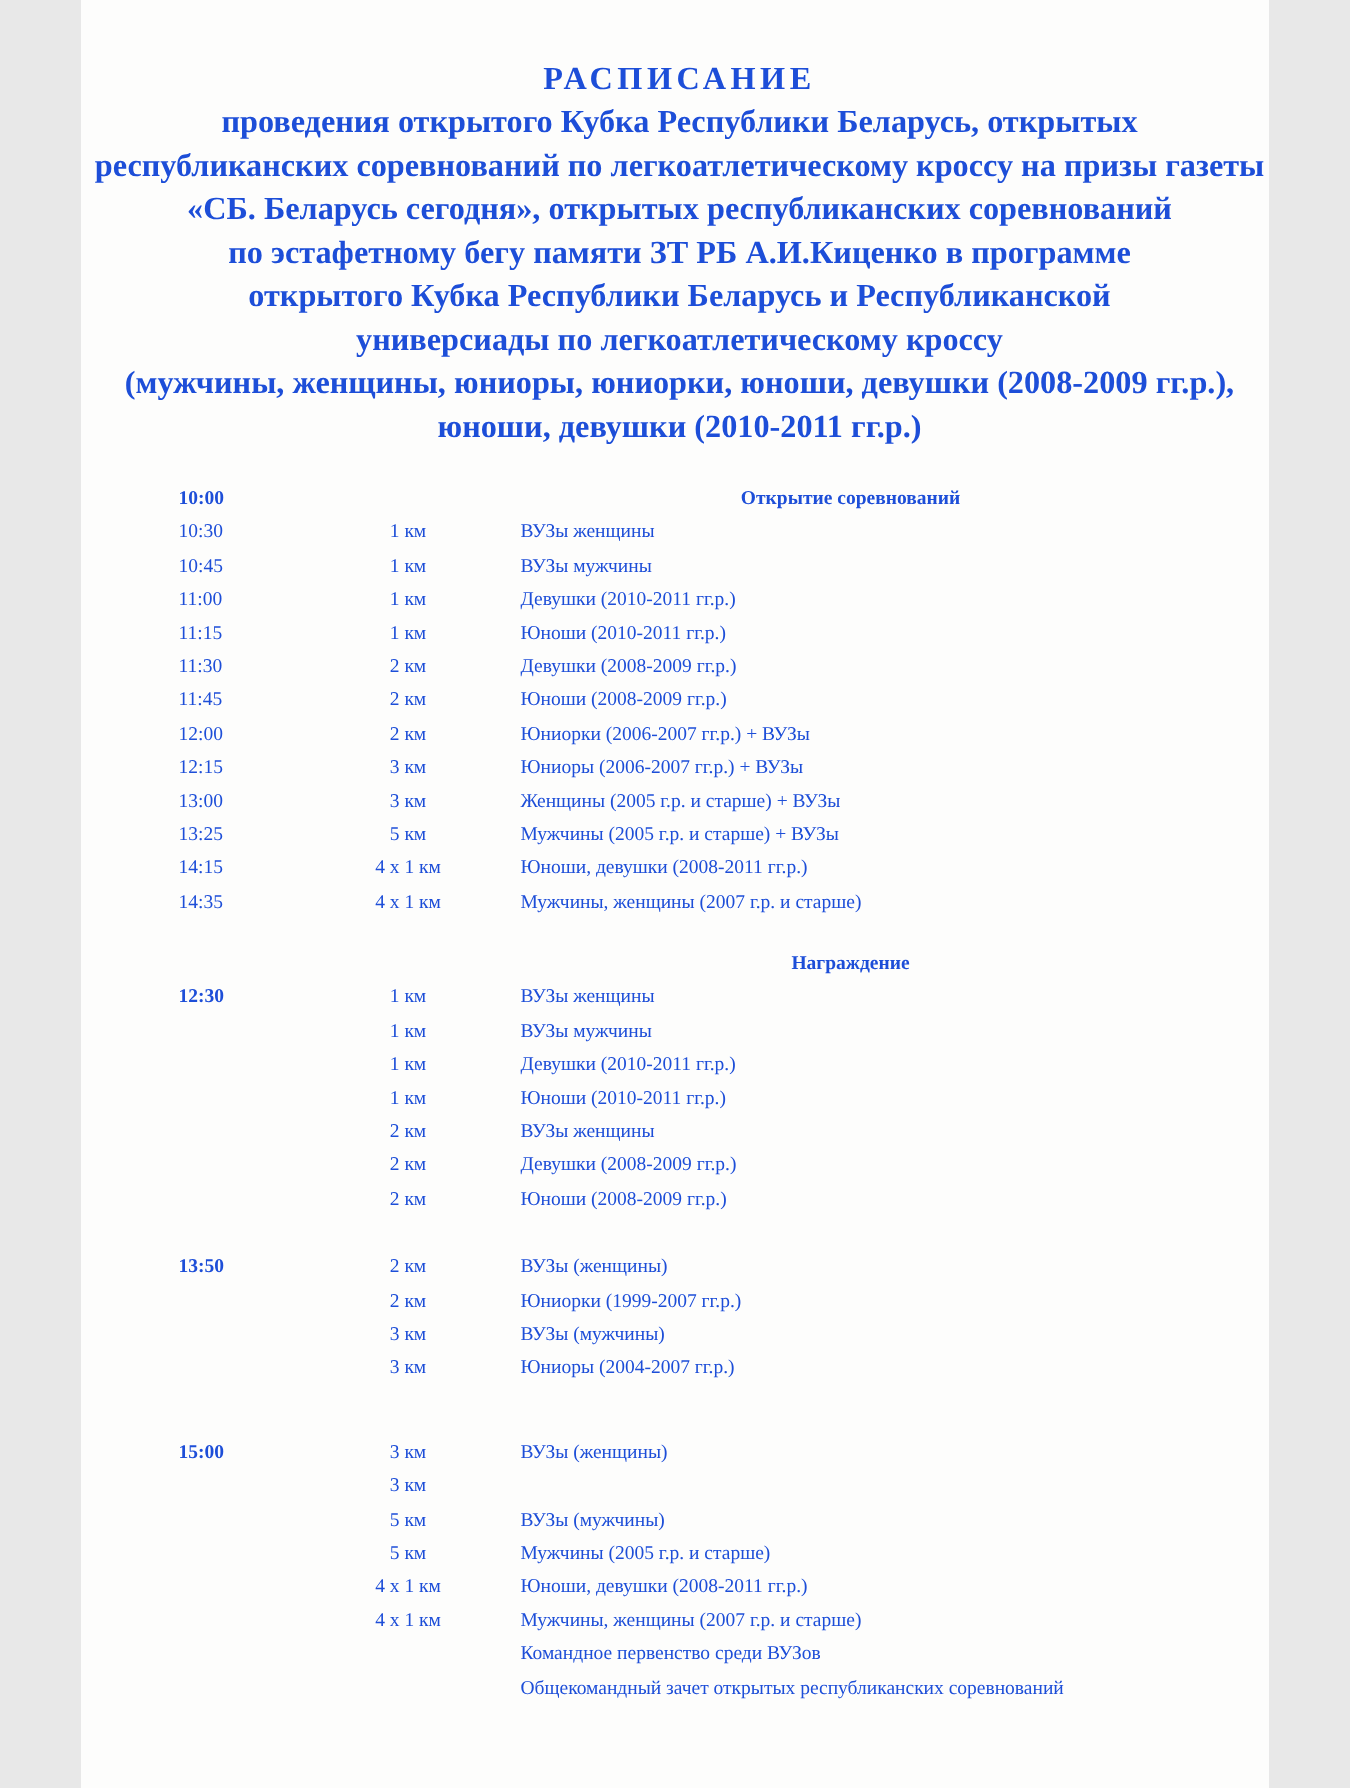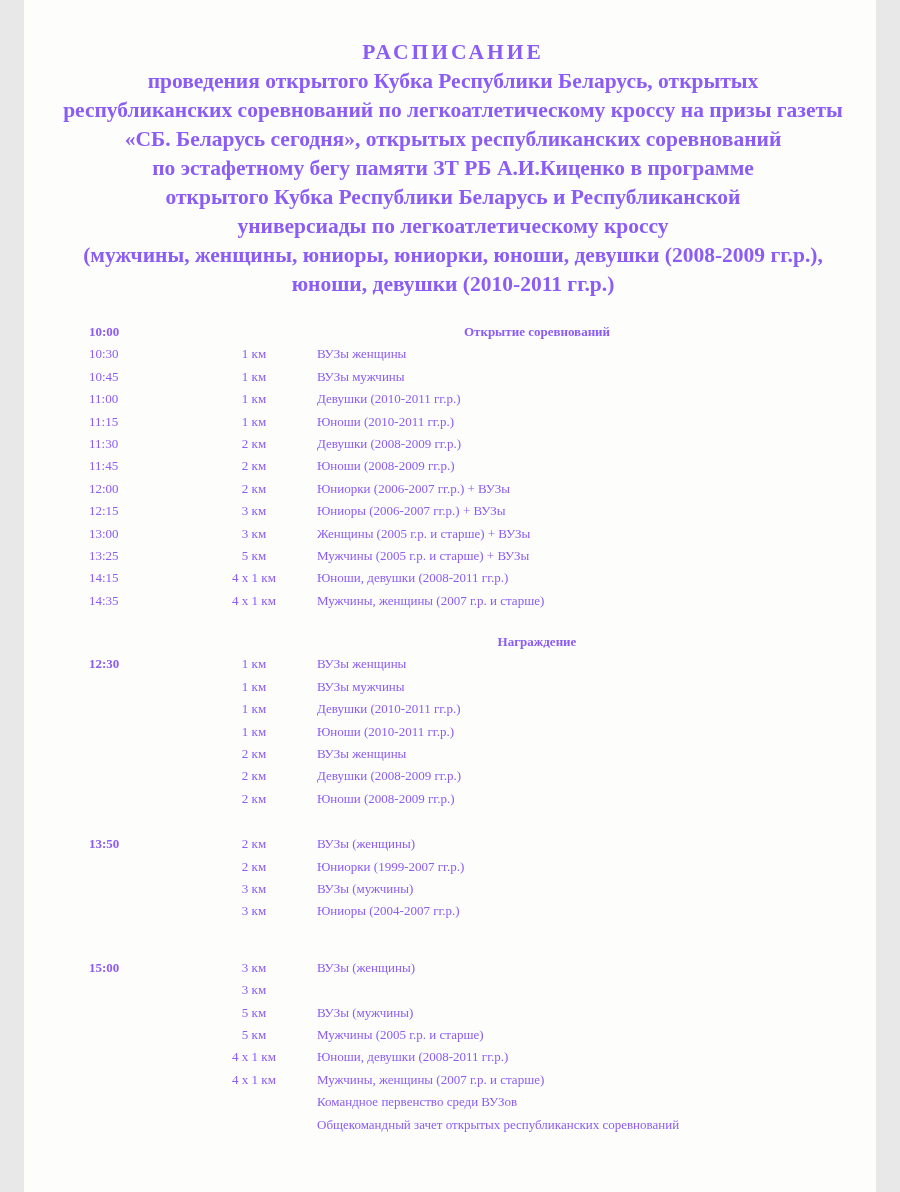--- a/index.html
+++ b/index.html
@@ -1,24 +1,24 @@
 <!DOCTYPE html>
 <html lang="ru"><head>
 <meta charset="utf-8">
 <style>
   html, body { margin: 0; padding: 0; background: #e8e8e8; }
   .page {
-    width: 852px;
+    width: 792px;
     height: 1192px;
     margin: 0 auto;
     background: #fdfdfc;
     position: relative;
     overflow: hidden;
     font-family: "Liberation Serif", "DejaVu Serif", serif;
-    color: #8b5cf6;
+    color: #1d4ed8;
     -webkit-font-smoothing: antialiased;
   }
   
   .title-block {
     padding-top: 38px;
     text-align: center;
     font-weight: bold;
     font-size: 21.5px;
     line-height: 29px;
     position: relative;
@@ -29,21 +29,21 @@
   
   .sched { position: relative; }
   .row {
     position: relative;
     height: 22.4px;
     font-size: 13px;
     line-height: 22.4px;
     white-space: nowrap;
   }
   .cell-time   { position: absolute; left: 65px; }
-  .cell-dist   { position: absolute; left: 172px; width: 116px; text-align: center; }
+  .cell-dist   { position: absolute; left: 160px; width: 116px; text-align: center; }
   .cell-event  { position: absolute; left: 293px; font-family: Liberation Serif, serif; }
   .cell-heading{
     position: absolute; left: 293px; width: 440px;
     text-align: center; font-weight: bold;
   }
   .heading-row .cell-time { font-weight: bold; }
   .bold-first .rows .row:first-child .cell-time { font-weight: bold; }
 
   .s1 { margin-top: 22px; }
   .s2 { margin-top: 19px; }

